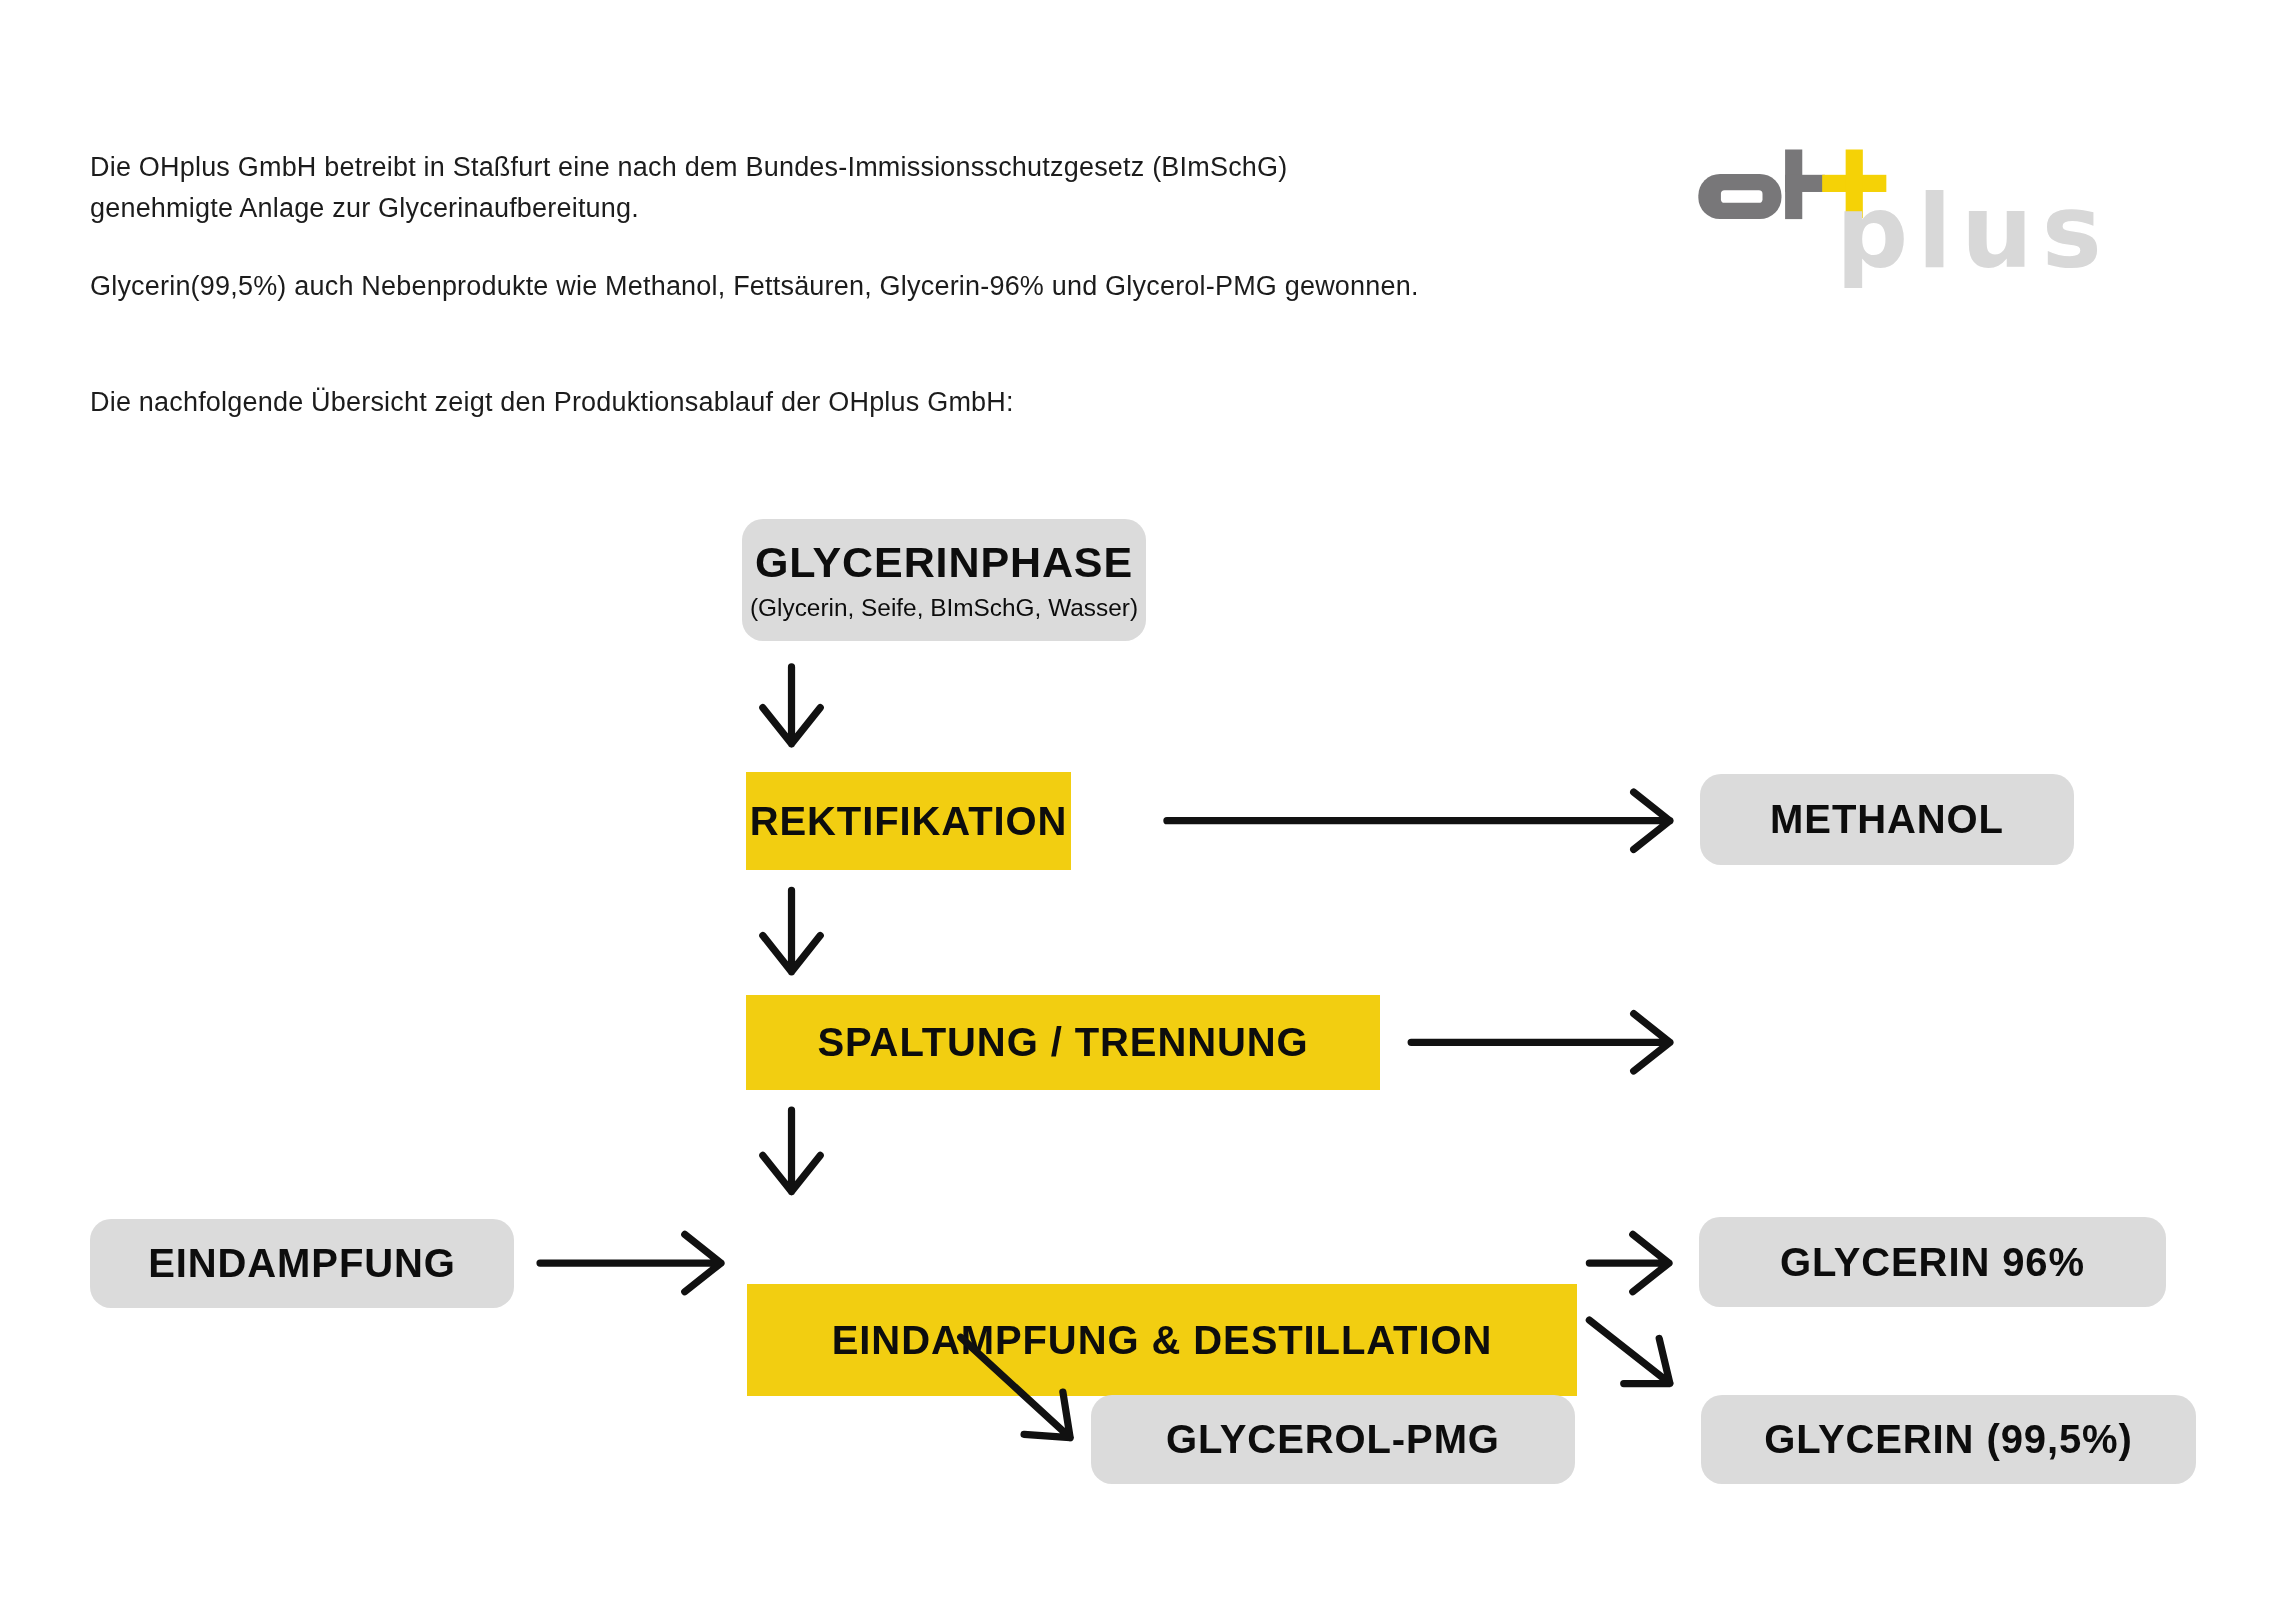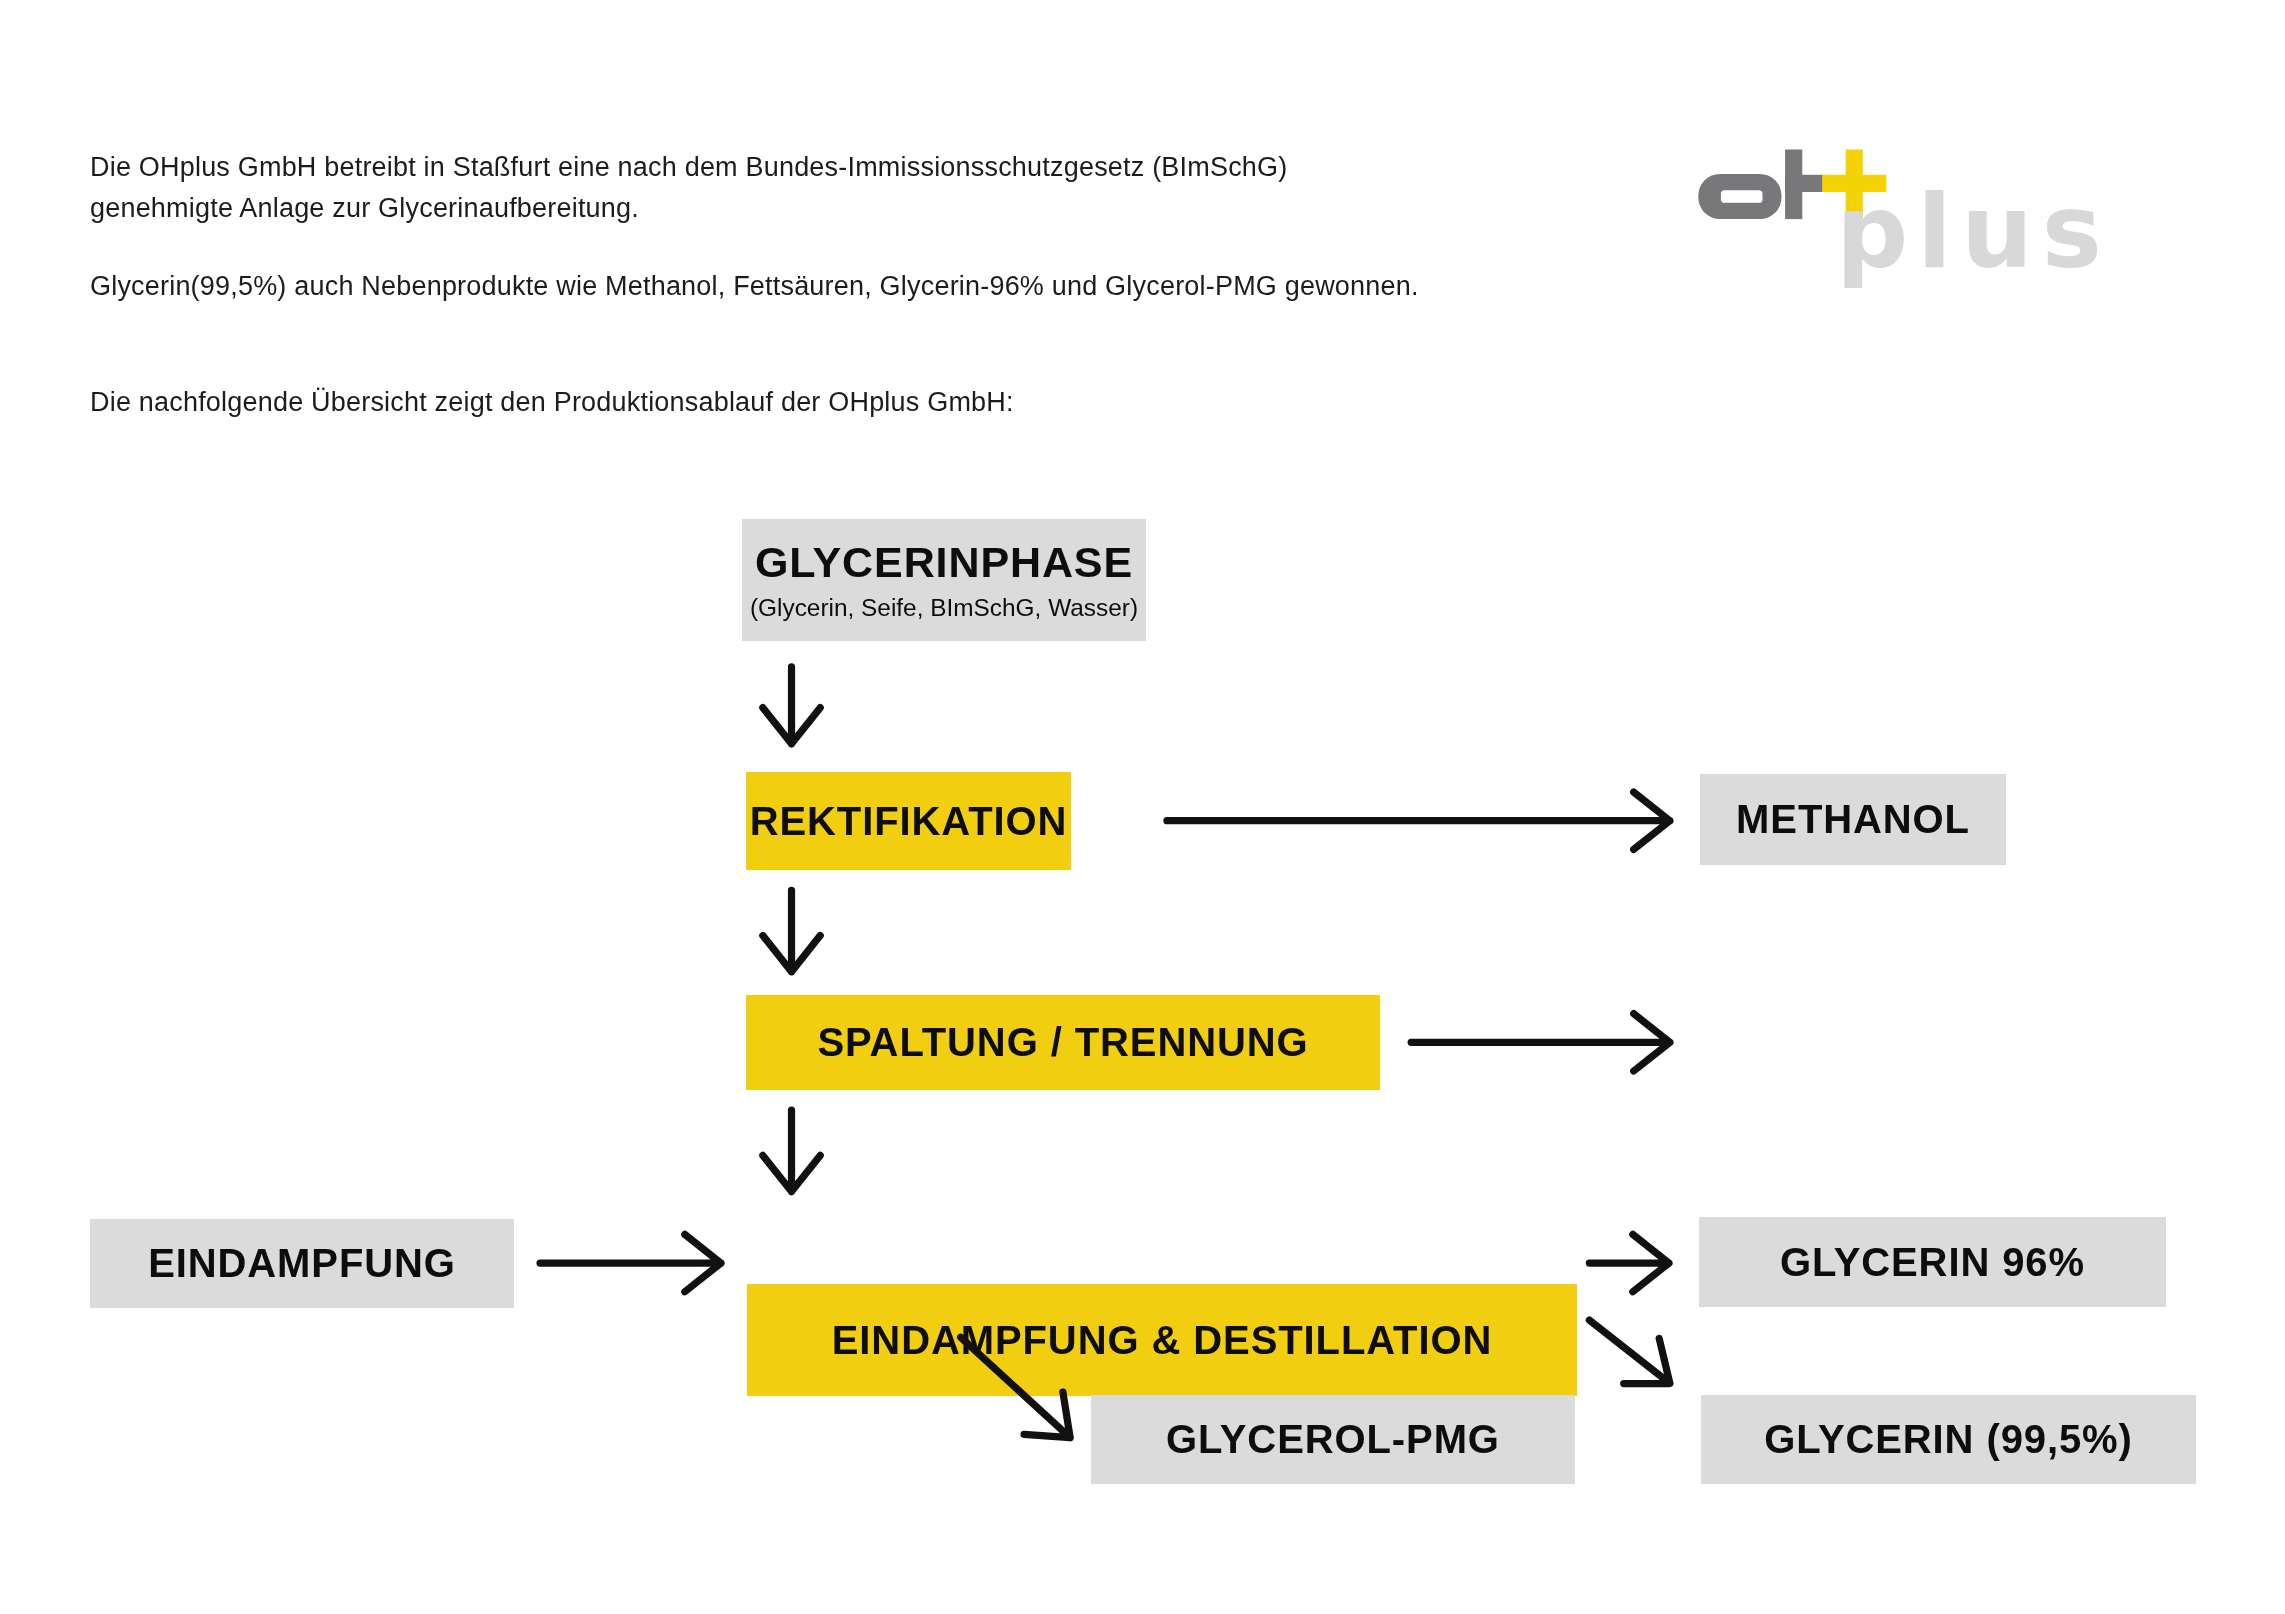--- a/index.html
+++ b/index.html
@@ -26,21 +26,21 @@
   }
   .box .label{
     font-weight:700;font-size:40px;letter-spacing:0.9px;white-space:nowrap;
   }
   .box .title{
     font-weight:800;font-size:43px;letter-spacing:0.9px;white-space:nowrap;
   }
   .box .subtitle{
     font-weight:400;font-size:24.4px;margin-top:7.2px;white-space:nowrap;
   }
-  .gray{background:var(--product,#DBDBDB);}
+  .gray{background:var(--product,#DBDBDB);border-radius:21px;}
   .yellow{background:var(--process,#F2CE11);}
   
   .arrows{
     position:absolute;left:0;top:0;width:2285px;height:1615px;
     pointer-events:none;
   }
   .arrows path{
     stroke:var(--arrow,#111111);stroke-width:8;fill:none;
     stroke-linecap:round;stroke-linejoin:round;
   }
@@ -84,21 +84,21 @@
 
   <div class="box gray" style="left:742px;top:499px;width:404px;height:122px">
     <span class="title">GLYCERINPHASE</span>
     <span class="subtitle">(Glycerin, Seife, BImSchG, Wasser)</span>
   </div>
 
   <div class="box yellow" style="left:746px;top:752px;width:325px;height:98px">
     <span class="label">REKTIFIKATION</span>
   </div>
 
-  <div class="box gray" style="left:1700px;top:754px;width:306px;height:91px">
+  <div class="box gray" style="left:1700px;top:754px;width:374px;height:91px">
     <span class="label">METHANOL</span>
   </div>
 
   <div class="box yellow" style="left:746px;top:975px;width:634px;height:95px">
     <span class="label">SPALTUNG / TRENNUNG</span>
   </div>
 
 
   <div class="box gray" style="left:90px;top:1199px;width:424px;height:89px">
     <span class="label">EINDAMPFUNG</span>

